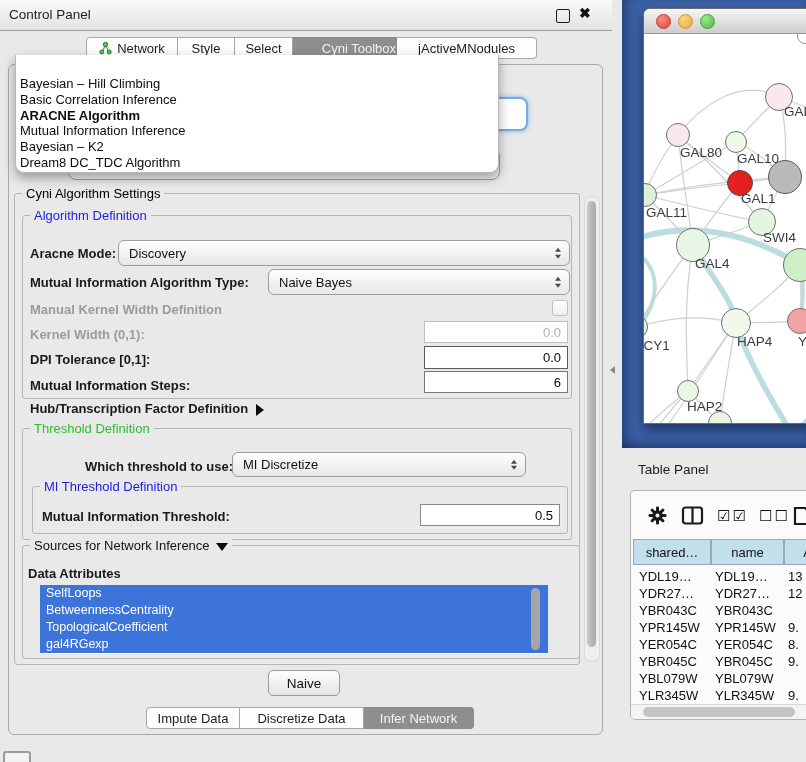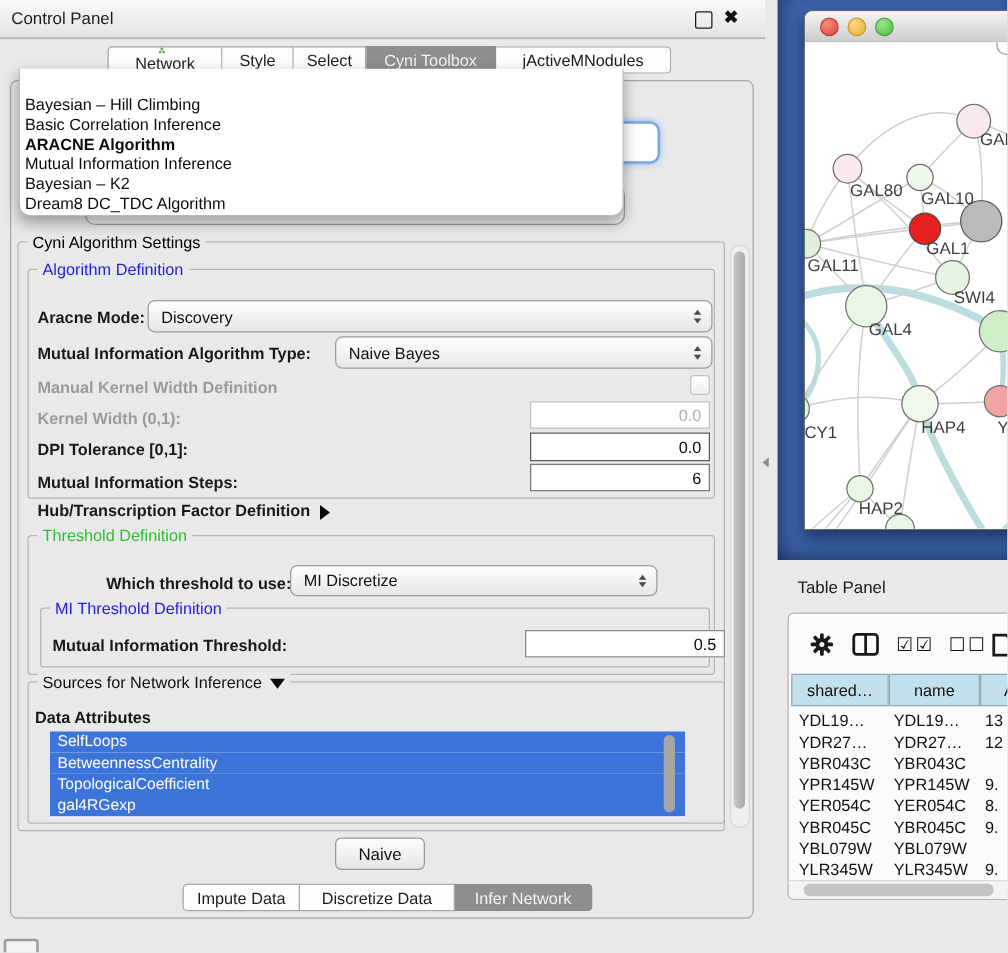--- a/index.html
+++ b/index.html
@@ -6,21 +6,21 @@
   .screen{position:relative;width:806px;height:762px;overflow:hidden;background:#e9e9e9;
           font-family:"Liberation Sans",sans-serif;-webkit-font-smoothing:antialiased;}
   .abs{position:absolute;}
   
   .titlebar{left:0;top:0;width:612px;height:30px;background:linear-gradient(#f9f9f9,#e3e3e3);
             border-bottom:1px solid #9f9f9f;}
   .titlebar .t{position:absolute;left:9px;top:7px;font-size:13.5px;color:#1d1d1d;}
   .float-btn{position:absolute;left:556px;top:9px;width:12px;height:12px;border:1.6px solid #1a1a1a;border-radius:2px;}
   .close-btn{position:absolute;left:579px;top:5px;font-size:14px;font-weight:bold;color:#111;}
   .tabseg{top:37px;height:22px;display:flex;align-items:center;justify-content:center;font-size:13px;color:#1d1d1d;
-          background:#fdfdfd;border:1px solid #a6a6a6;border-left:none;box-sizing:border-box;flex-direction:column;}
+          background:#fdfdfd;border:1px solid #a6a6a6;border-left:none;box-sizing:border-box;}
   .tabseg.first{border-left:1px solid #a6a6a6;border-radius:4px 0 0 4px;}
   .tabseg.last{border-radius:0 4px 4px 0;}
   .tabseg.sel{background:#8e8e8e;color:#f3f3f3;border-color:#8b8b8b;}
   .mainpanel{left:8px;top:64px;width:593px;height:669px;border:1px solid #a9a9a9;border-radius:6px;background:#e9e9e9;}
   
   .popup{left:15px;top:55px;width:482px;height:117px;background:#fff;border:1px solid #b9b9b9;border-top:none;
          border-radius:0 0 9px 9px;box-shadow:0 5px 12px rgba(0,0,0,.35);z-index:40;}
   .popup .ph{position:absolute;top:3px;left:0;width:100%;text-align:center;color:#b7b7b7;font-size:13px;}
   .popup .it{position:absolute;left:4px;width:470px;height:15.8px;font-size:13px;color:#0c0c0c;line-height:15.8px;}
   .popup .it.b{font-weight:bold;}
@@ -96,21 +96,21 @@
       <circle cx="10.2" cy="10" r="2" fill="#63c163" stroke="#2c7a2c"></circle>
     </svg>
     <span>Network</span>
   </div>
   <div class="abs tabseg" style="left:178px;width:57px;">
     <span>Style</span>
   </div>
   <div class="abs tabseg" style="left:235px;width:58px;">
     <span>Select</span>
   </div>
-  <div class="abs tabseg sel" style="left:293px;width:104px;">
+  <div class="abs tabseg sel" style="left:293px;width:104px;justify-content:flex-end;">
     <span>Cyni Toolbox</span>
   </div>
   <div class="abs tabseg last" style="left:397px;width:140px;">
     <span>jActiveMNodules</span>
   </div>
 
   <div class="abs mainpanel"></div>
 
   <div class="abs ghost-combo">
     <span>galFiltered.sif default node</span>
@@ -179,21 +179,21 @@
     <span>MI Discretize</span>
     <span class="spin">
         <span class="u" style="display:block;"></span>
         <span class="d" style="display:block;"></span>
       </span>
   </div>
   <div class="abs gbox" style="left:32px;top:486px;width:534px;height:46px;">
     <span class="gtitle blue">MI Threshold Definition</span>
   </div>
   <span class="lbl" style="left:42px;top:509px;">Mutual Information Threshold:</span>
-  <div class="tfield on" style="left:420px;top:504px;width:160px;height:22px;border-width:1px;border-color:#8a8a8a;">
+  <div class="tfield on" style="left:420px;top:504px;width:140px;height:22px;border-width:1px;border-color:#8a8a8a;">
     <span>0.5</span>
   </div>
 
   <div class="abs gbox" style="left:22px;top:545px;width:556px;height:112px;">
     <span class="gtitle" style="color:#111;">
       <span>Sources for Network Inference</span><span class="arrow-d"></span>
     </span>
   </div>
   <span class="lbl" style="left:28px;top:566px;">Data Attributes</span>
   <div class="list" style="left:40px;top:585px;width:508px;height:69px;">

